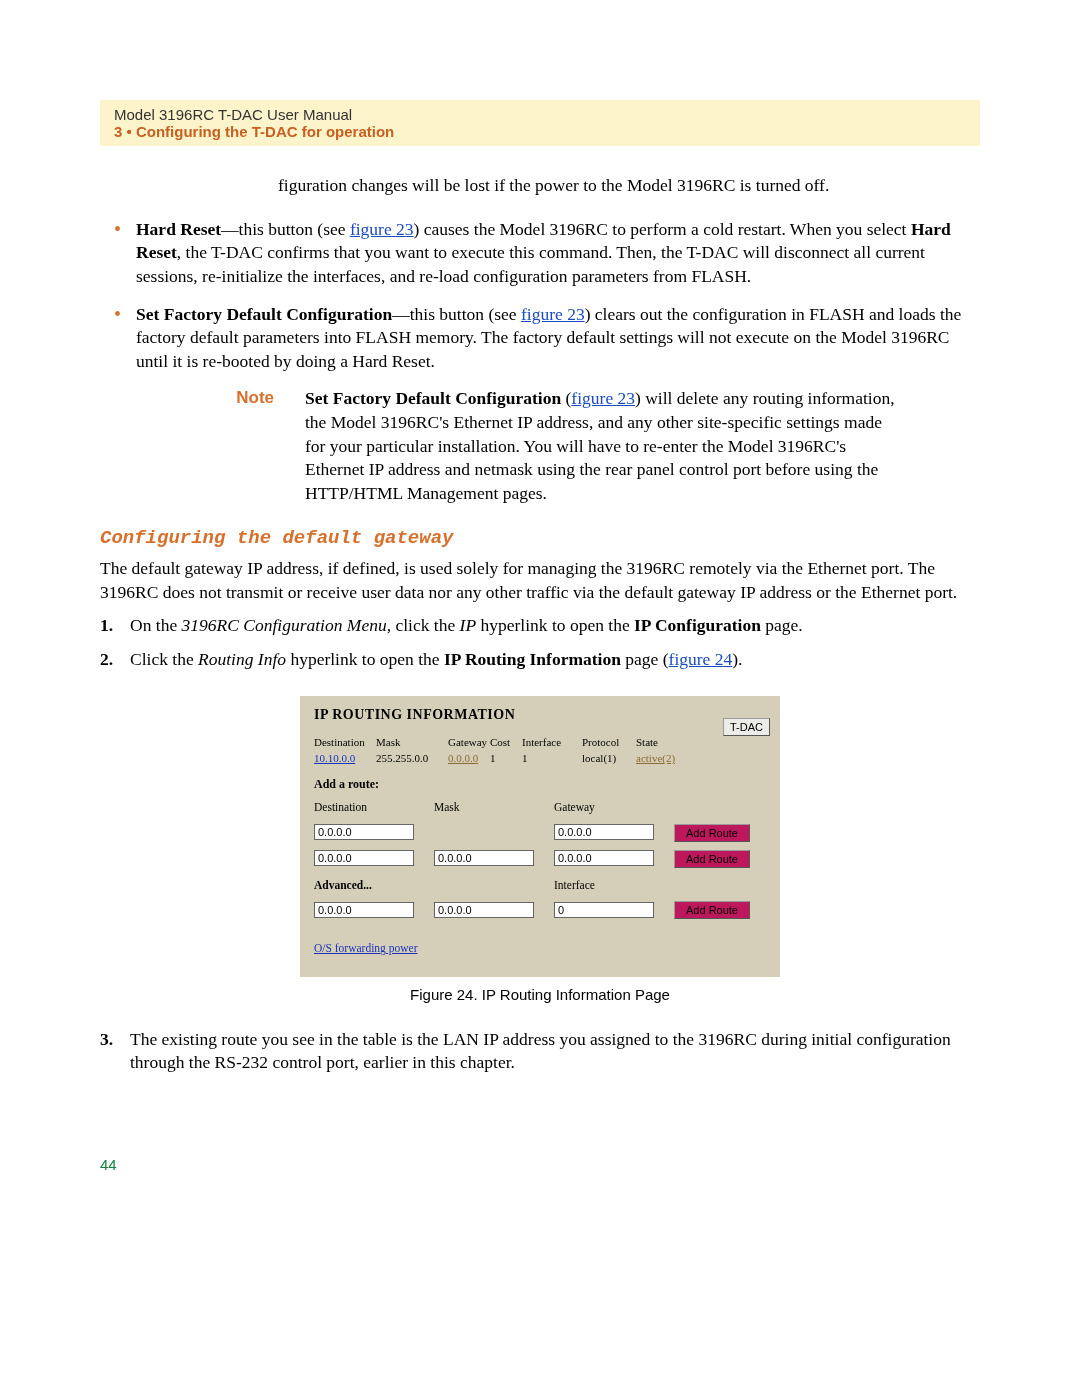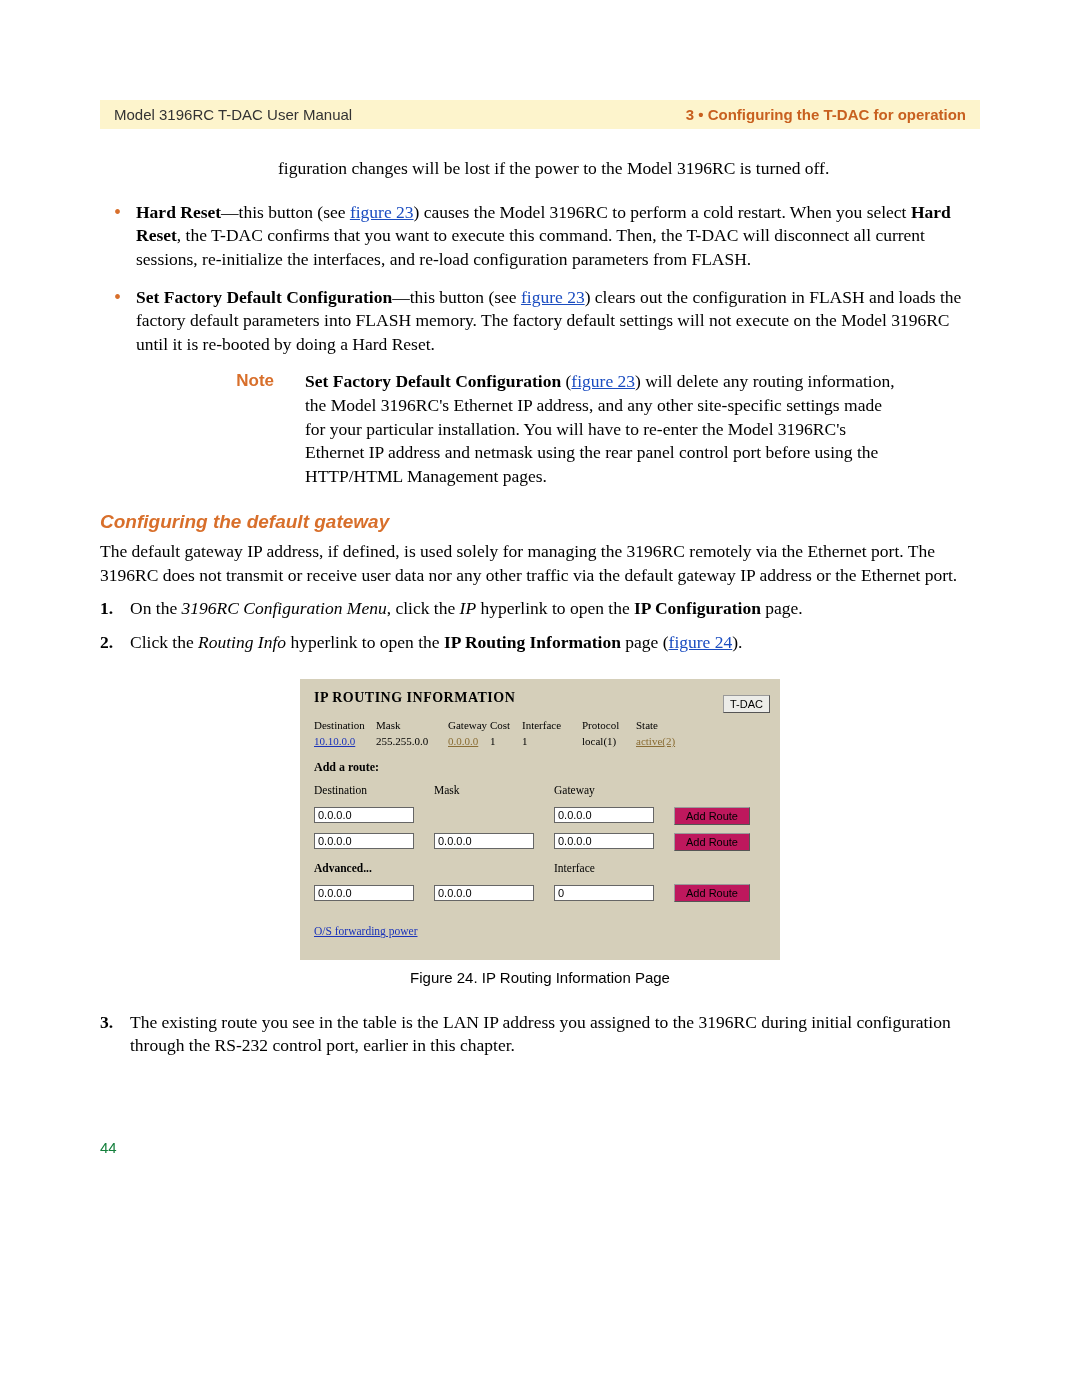--- a/index.html
+++ b/index.html
@@ -17,20 +17,21 @@
     position: relative;
   }
   .header-bar {
     background: #fdf4cc;
     padding: 6px 14px;
     display: flex;
     justify-content: space-between;
     align-items: baseline;
     font-family: Arial, Helvetica, sans-serif;
     font-size: 15px;
+    flex-direction: column;
   }
   .header-left { color: #333; }
   .header-right { color: #c8601f; font-weight: bold; }
   .content {
     margin-top: 28px;
     font-size: 17.5px;
     line-height: 1.35;
   }
   .para-indent {
     margin-left: 178px;
@@ -68,21 +69,21 @@
     font-weight: bold;
     font-family: Arial, Helvetica, sans-serif;
     font-size: 17px;
     flex: 0 0 auto;
     width: 54px;
     text-align: right;
   }
   .note-body { flex: 1; }
   .section-heading {
     color: #d86f2b;
-    font-family: Liberation Sans, sans-serif;
+    font-family: Liberation Mono, monospace;
     font-weight: bold;
     font-style: italic;
     font-size: 19px;
     margin: 16px 0 6px 0;
   }
   .plain-para { margin: 0 0 10px 0; }
   .num-list {
     list-style: none;
     padding: 0;
     margin: 8px 0 0 0;
@@ -114,21 +115,21 @@
   }
   .routing-title {
     font-weight: bold;
     text-transform: uppercase;
     font-size: 14px;
     letter-spacing: .5px;
     margin-bottom: 10px;
   }
   .routing-topbtn {
     position: absolute;
-    top: 16px; right: 10px;
+    top: 22px; right: 10px;
     background: #ecece8;
     border: 1px solid #9a9a9a;
     border-right-color: #555; border-bottom-color: #555;
     font-family: Arial, Helvetica, sans-serif;
     font-size: 11px;
     padding: 2px 6px;
   }
   .rt-row {
     display: grid;
     grid-template-columns: 62px 72px 42px 32px 60px 54px 54px;

